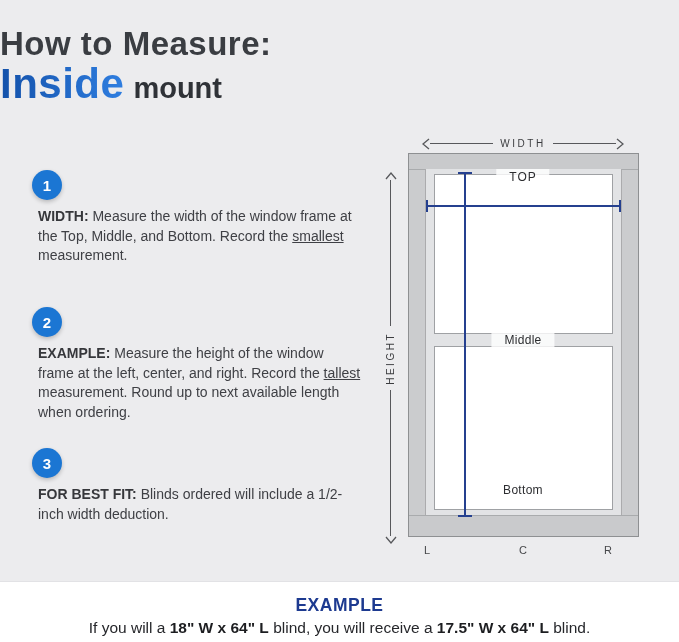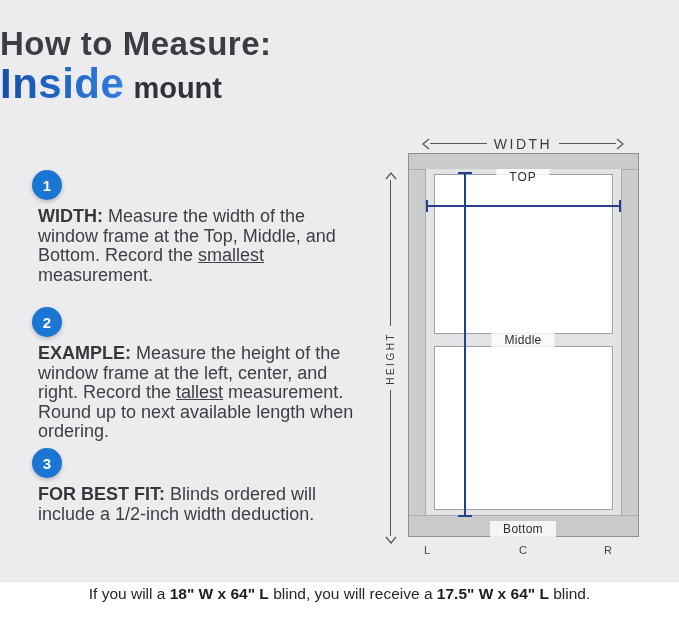--- a/index.html
+++ b/index.html
@@ -26,21 +26,21 @@
   .step-2{top:307px;}
   .step-3{top:448px;}
   .step-num{
     width:30px;height:30px;border-radius:50%;
     background:#1b76d3;color:#fff;font-size:15px;font-weight:700;
     display:flex;align-items:center;justify-content:center;
     box-shadow:0 2px 4px rgba(0,0,0,.22);
   }
   .step-text{
     margin-top:7px;margin-left:6px;
-    font-size:18px;line-height:19.5px;color:#3f4045;
+    font-size:14px;line-height:19.5px;color:#3f4045;
   }
   .seg-b{font-weight:700;color:#36373b;}
   .seg-u{text-decoration:underline;}
   
   .diagram{position:absolute;left:378px;top:136px;width:300px;height:436px;}
   .window{
     position:absolute;left:30px;top:17px;width:231px;height:384px;
     background:#cbccce;border:1px solid #8e9092;box-sizing:border-box;
   }
   .w-top{position:absolute;left:0;right:0;top:0;height:15px;background:#c9cacc;border-bottom:1px solid #a9abad;}
@@ -60,27 +60,27 @@
   .hcap{position:absolute;top:64px;width:2px;height:12px;background:#25408f;}
   .hcap-l{left:48px;} .hcap-r{left:241px;}
   
   .pos-label{
     position:absolute;left:145px;transform:translateX(-50%);
     background:rgba(255,255,255,.8);padding:1px 13px;white-space:nowrap;
     font-size:12px;color:#2c2d30;letter-spacing:.3px;
   }
   .pos-top{top:33px;letter-spacing:1px;}
   .pos-middle{top:196px;}
-  .pos-bottom{top:385px;padding-left:13px;}
+  .pos-bottom{top:346px;padding-left:13px;}
   
   .warrow{position:absolute;left:44px;top:1px;width:202px;height:13px;display:flex;align-items:center;}
   .harrow{position:absolute;left:6px;top:36px;width:13px;height:372px;display:flex;flex-direction:column;align-items:center;}
   .aline-h{flex:1;height:1px;background:#57585b;}
   .aline-v{flex:1;width:1px;background:#57585b;}
-  .alabel{font-size:14px;letter-spacing:2.5px;color:#3b3c3f;padding:0 7px;font-weight:400;}
+  .alabel{font-size:10px;letter-spacing:2.5px;color:#3b3c3f;padding:0 7px;font-weight:400;}
   .vlabel{writing-mode:vertical-rl;transform:rotate(180deg);font-size:10px;letter-spacing:2.5px;color:#3b3c3f;padding:6px 0;}
   .chev{flex:none;display:block;}
   
   .lcr{position:absolute;top:408px;font-size:11px;color:#46474a;transform:translateX(-50%);}
   .lcr-l{left:49px;} .lcr-c{left:145px;} .lcr-r{left:230px;}
   
   .example{
     position:absolute;left:0;right:0;top:581px;height:61px;
     background:#ffffff;border-top:1px solid #e2e2e5;text-align:center;
   }
@@ -158,14 +158,15 @@
   <div class="pos-label pos-top">TOP</div>
   <div class="pos-label pos-middle">Middle</div>
   <div class="pos-label pos-bottom">Bottom</div>
 
   <div class="lcr lcr-l">L</div>
   <div class="lcr lcr-c">C</div>
   <div class="lcr lcr-r">R</div>
 </div>
 
 <div class="example">
+  <div class="example-heading">EXAMPLE</div>
   <div class="example-body"><span>If you will a </span><span class="seg-b">18" W x 64" L</span><span> blind, you will receive a </span><span class="seg-b">17.5" W x 64" L</span><span> blind.</span></div>
 </div>
 
 </body></html>

